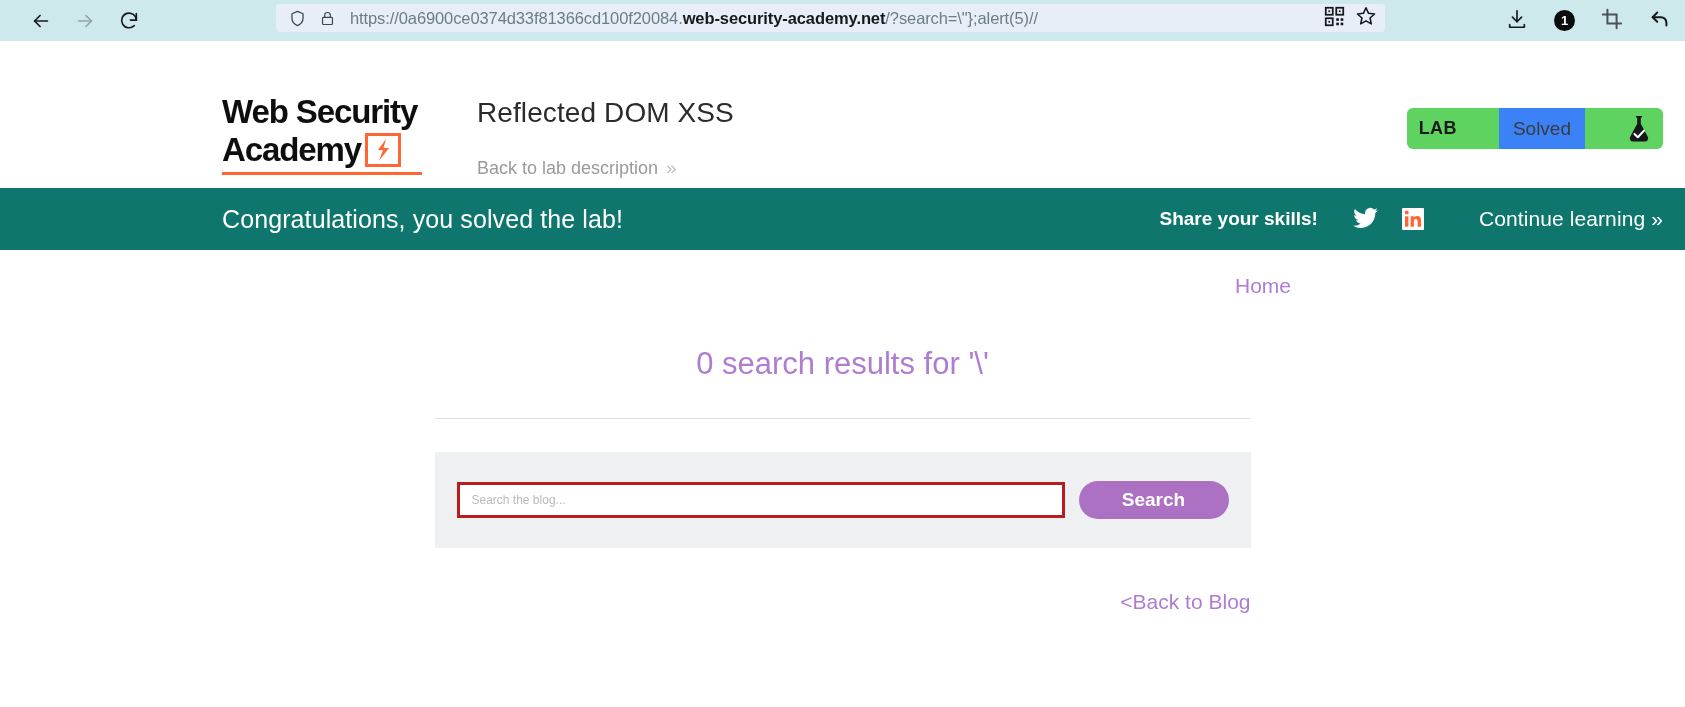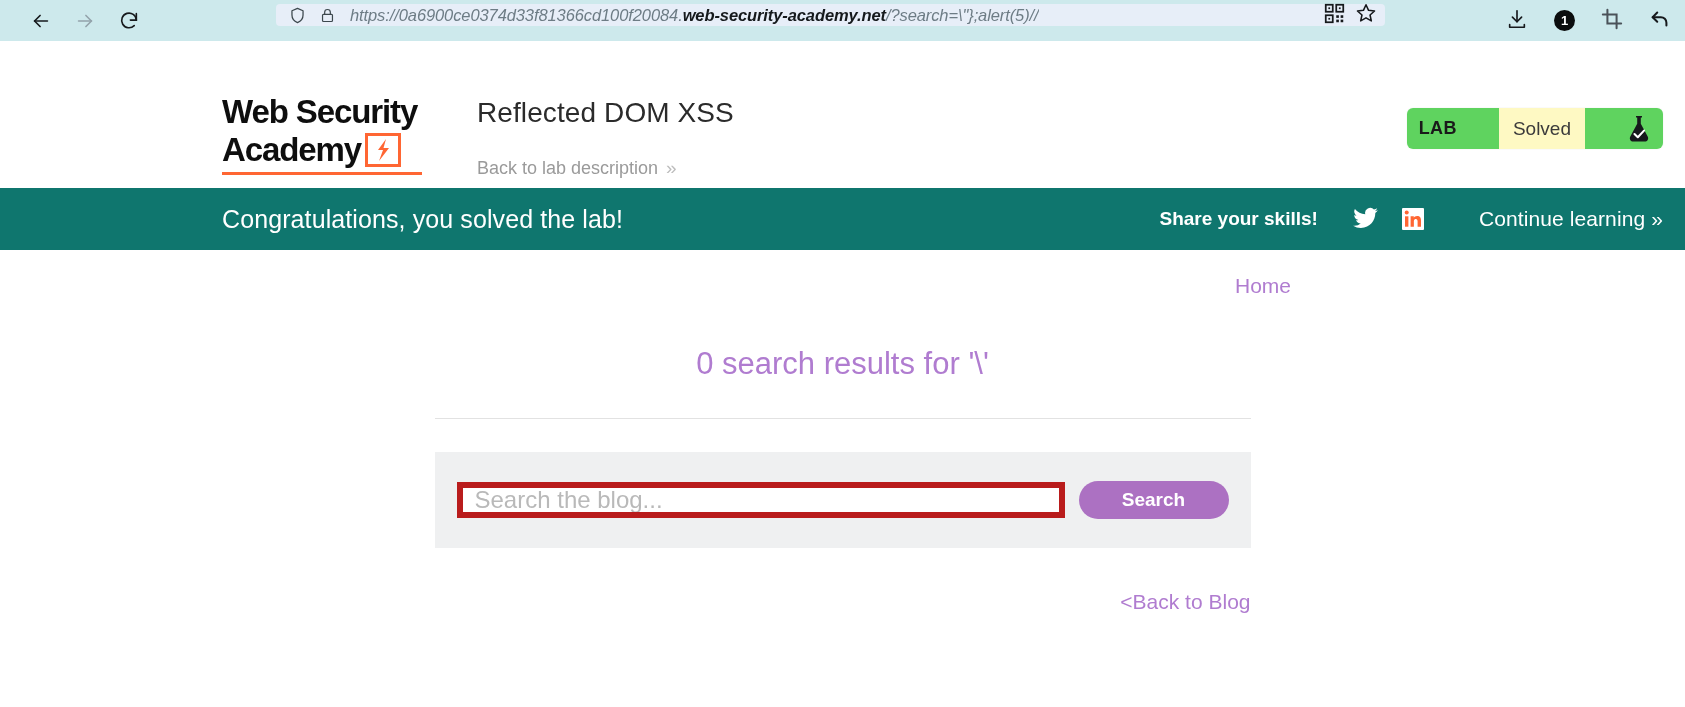--- a/index.html
+++ b/index.html
@@ -26,27 +26,26 @@
     display: flex; align-items: center; justify-content: center;
     background: transparent; border: none; cursor: pointer;
   }
   .nav-btn svg { display: block; }
 
   .urlbar {
     position: absolute;
     left: 276px;
     right: 300px;
     top: 4px;
-    height: 22px;
+    height: 28px;
     background: #e7eef8;
     border-radius: 4px;
     display: flex;
     align-items: center;
     padding: 0 6px;
-    font-style: italic;
   }
   .urlbar .shield, .urlbar .lock {
     width: 30px; height: 30px; display: flex;
     align-items: center; justify-content: center; flex: 0 0 auto;
   }
   .url-text {
     font-size: 16.5px;
     color: #6d7c85;
     white-space: nowrap;
     overflow: hidden;
@@ -137,21 +136,21 @@
     box-shadow: 0 0 0 1px rgba(0,0,0,0.02);
     gap: 30px;
   }
   .lab-tag {
     display: flex; align-items: center; justify-content: center;
     padding: 0 12px;
     font-size: 18px; font-weight: 700; color: #1a1a1a;
     letter-spacing: 0.4px;
   }
   .lab-state {
-    background: #fef9c3;
+    background: #3b82f6;
     display: flex; align-items: center;
     padding: 0 14px;
     font-size: 19px; color: #3b3b3b;
     flex: 1 1 auto;
     white-space: nowrap;
   }
   .lab-flask {
     width: 48px;
     display: flex; align-items: center; justify-content: center;
   }
@@ -212,24 +211,24 @@
     margin: 33px auto 0;
     background: #eff0f1;
     padding: 29px 22px;
     display: flex;
     align-items: center;
     gap: 14px;
   }
   .search-input {
     flex: 1 1 auto;
     height: 36px;
-    border: 6px solid #b91c1c;
+    border: 3px solid #b91c1c;
     background: #fff;
     padding: 0 12px;
-    font-size: 24px;
+    font-size: 12px;
     color: #4d7c0f;
     font-family: "Liberation Sans", sans-serif;
     outline: none;
   }
   .search-input::placeholder { color: #b9b9b9; }
   .search-btn {
     width: 150px; height: 38px;
     background: #ac71c2;
     color: #fff;
     border: none;

